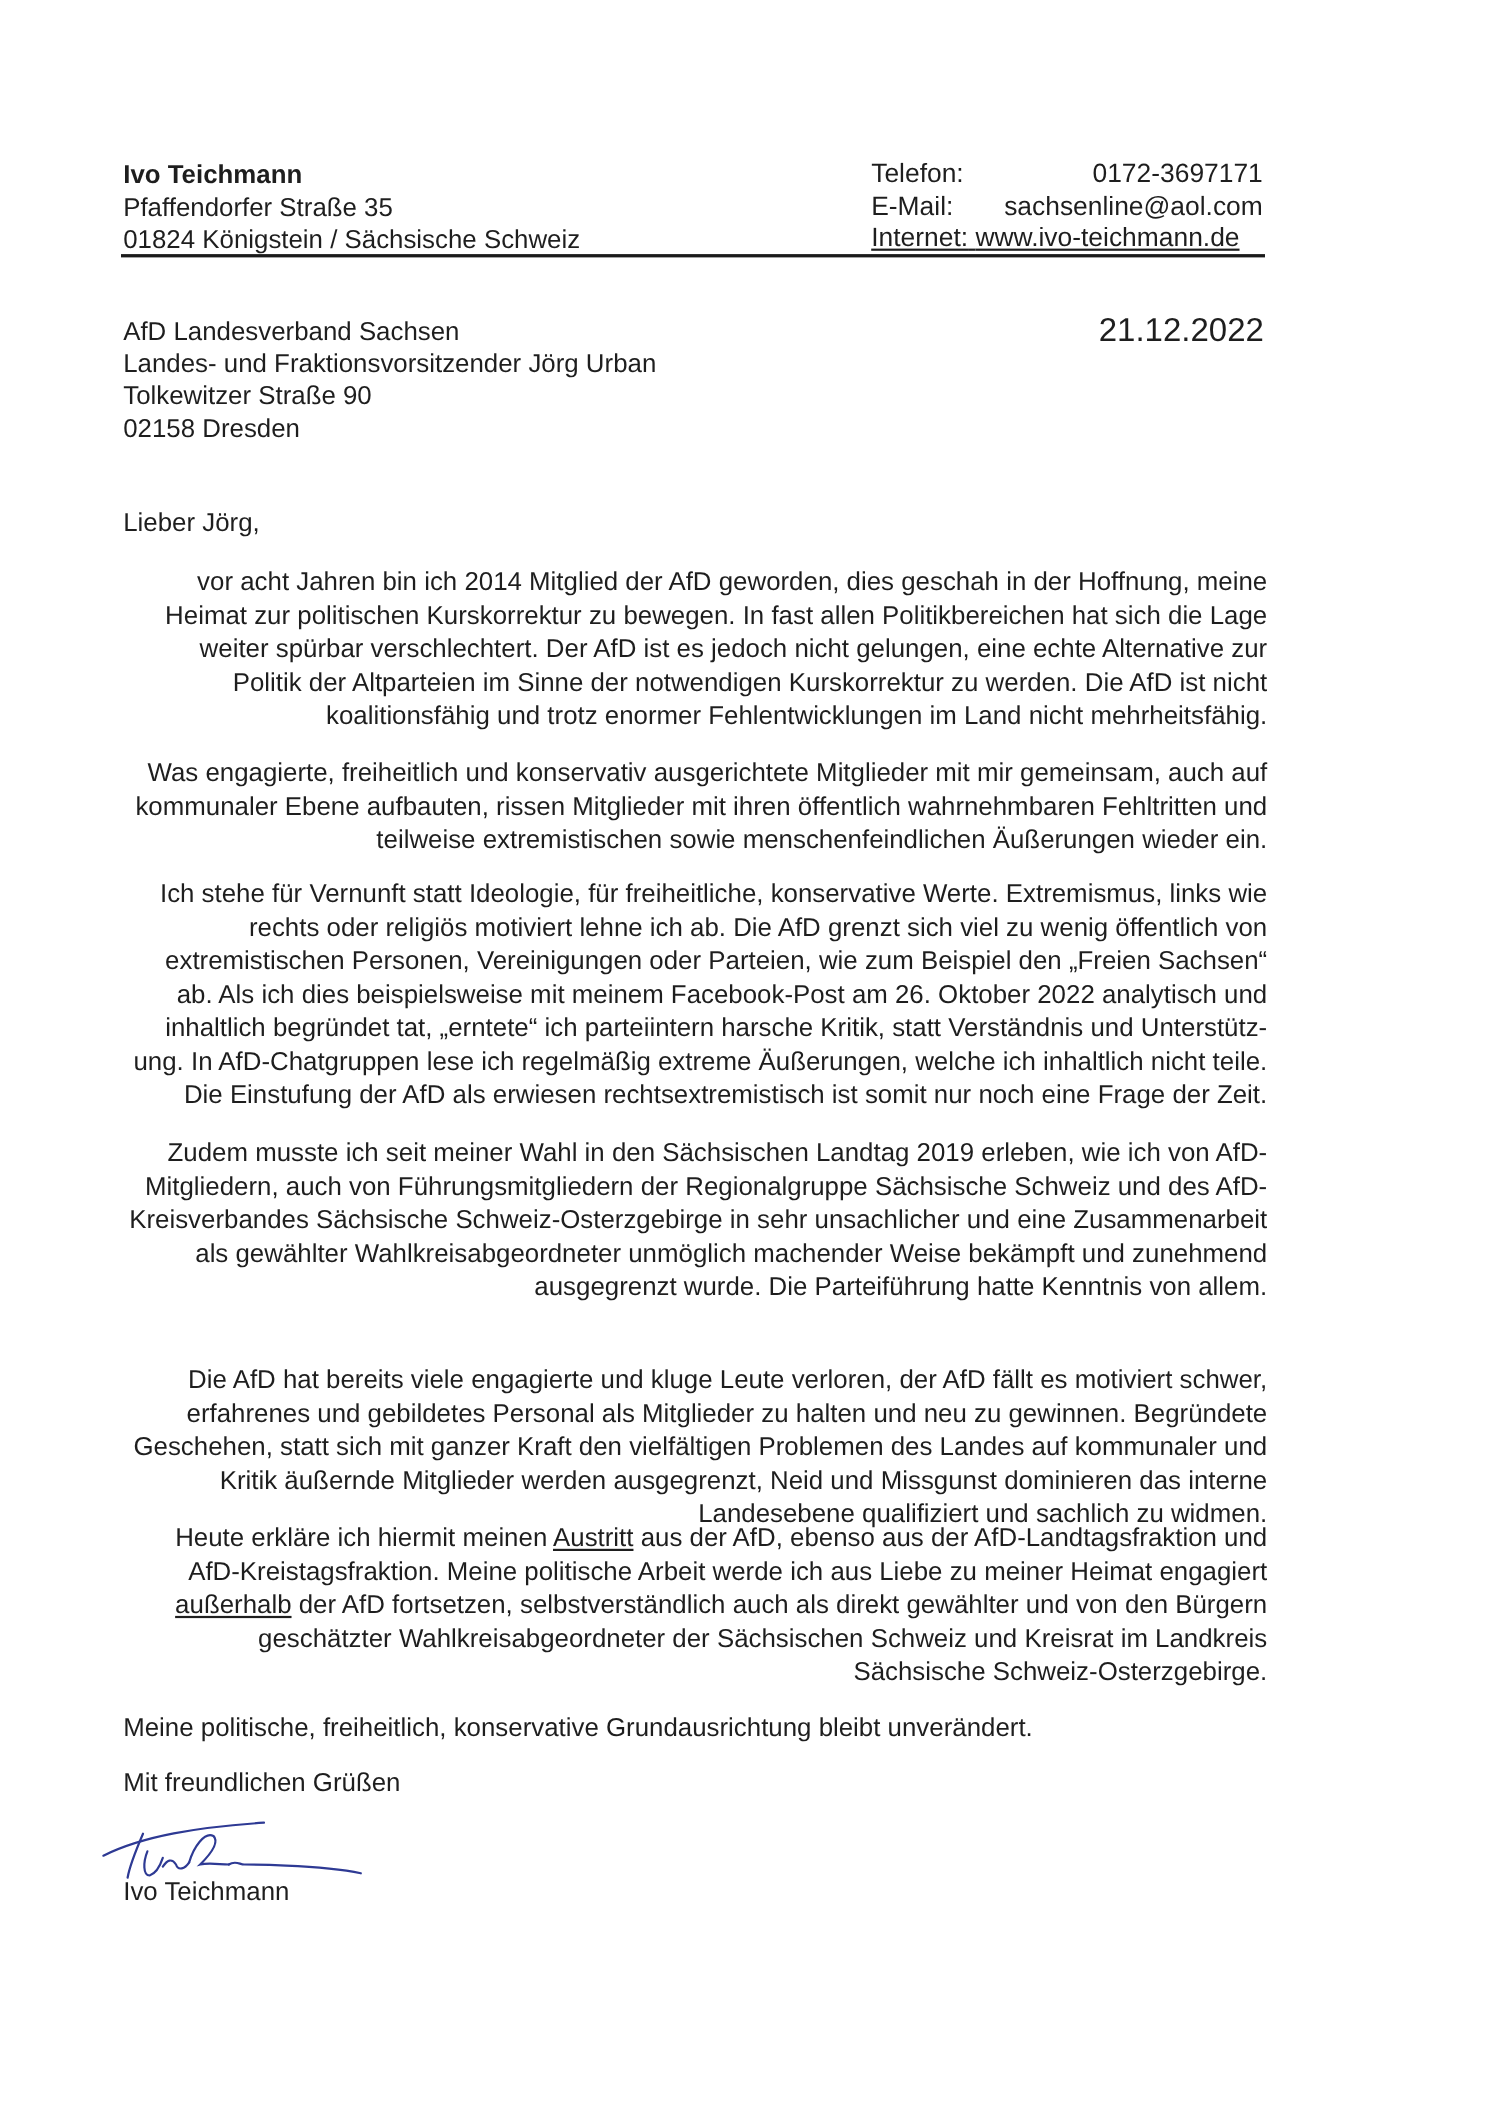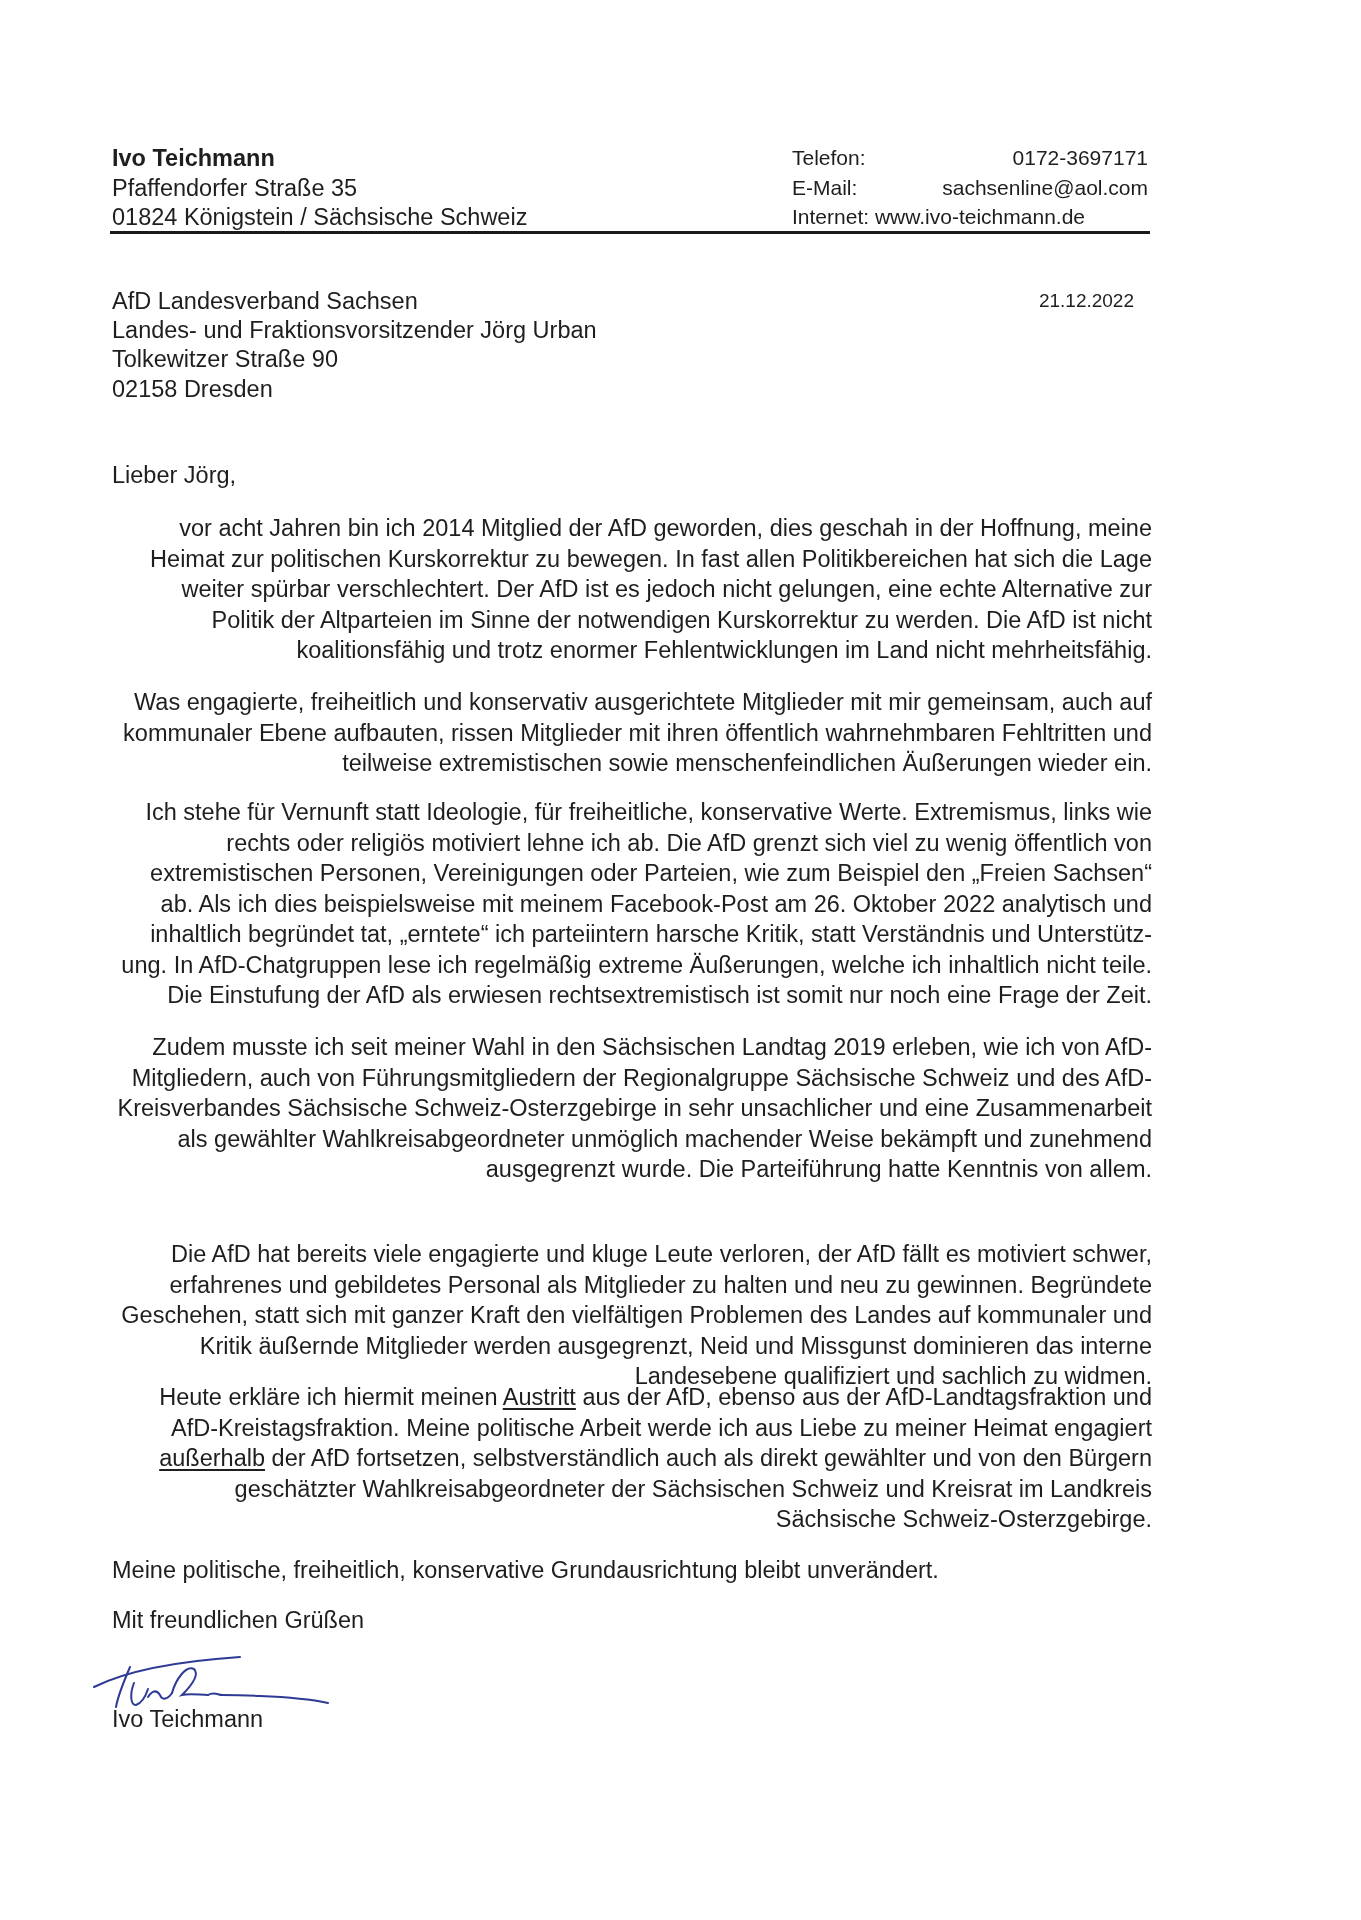--- a/index.html
+++ b/index.html
@@ -1,24 +1,24 @@
 <!DOCTYPE html>
 <html><head>
 <meta charset="utf-8">
 <style>
   html, body { margin: 0; padding: 0; background: #ffffff; }
   body { width: 1361px; height: 1920px; position: relative; overflow: hidden;
          font-family: "Liberation Sans", sans-serif; color: #1e1e1e; }
   .line { position: absolute; left: 112px; font-size: 23.5px; line-height: 30px; white-space: nowrap; }
   .bold { font-weight: bold; }
-  .hdr-right { position: absolute; left: 792px; font-size: 21px; line-height: 30px; white-space: nowrap; }
+  .hdr-right { position: absolute; left: 792px; font-size: 24px; line-height: 30px; white-space: nowrap; text-decoration: underline; }
   .hdr-label { display: inline-block; width: 108px; }
   .hdr-val { display: inline-block; width: 248px; text-align: right; }
   .rule { position: absolute; left: 110px; width: 1040px; top: 231px; height: 3px; background: #1a1a1a; }
-  .date { position: absolute; right: 227px; top: 286px; font-size: 19px; line-height: 30px; }
+  .date { position: absolute; right: 212px; top: 286px; font-size: 30px; line-height: 30px; }
   .para { position: absolute; left: 112px; width: 1040px; font-size: 23.5px; }
   .para .pl { display: block; height: 30.5px; line-height: 30.5px; white-space: nowrap; text-align: right; }
   u { text-decoration: underline; text-underline-offset: 3px; margin-top: 11px; }
   .sig { position: absolute; left: 90px; top: 1655px; width: 250px; height: 60px; }
 </style>
 </head>
 <body>
 
 <div class="line bold" style="top:143px">Ivo Teichmann</div>
 <div class="line" style="top:173px">Pfaffendorfer Straße 35</div>

